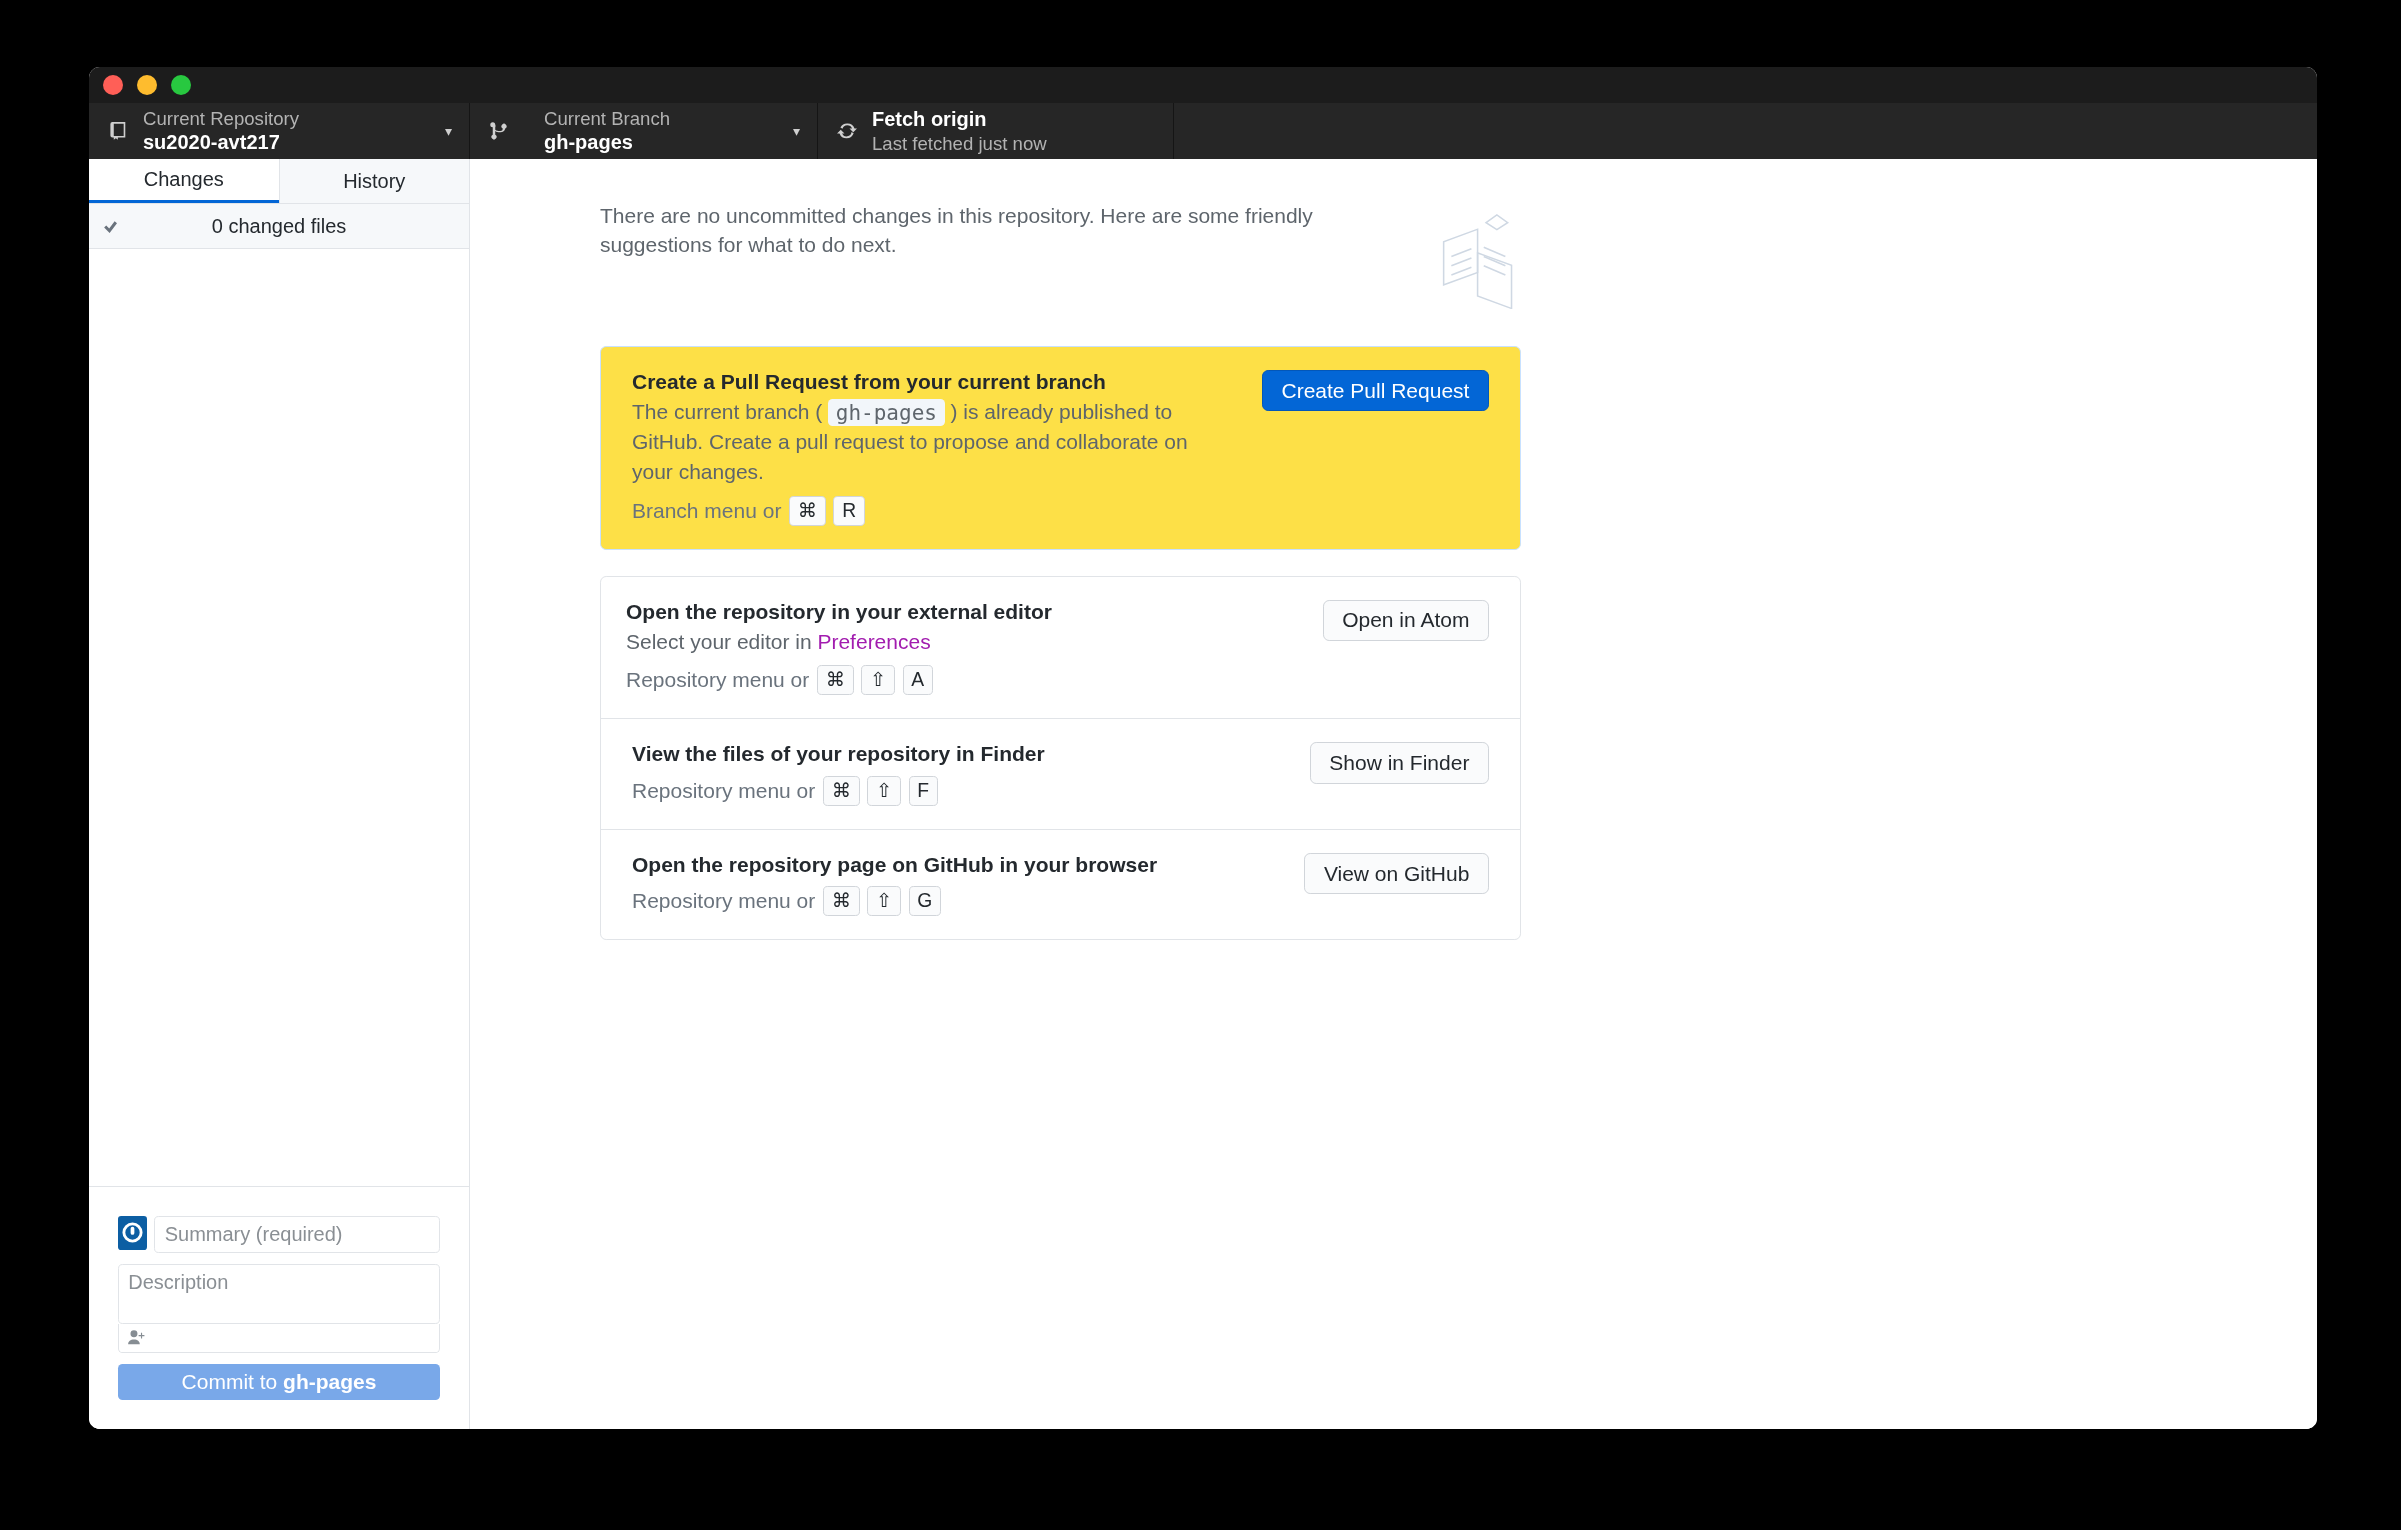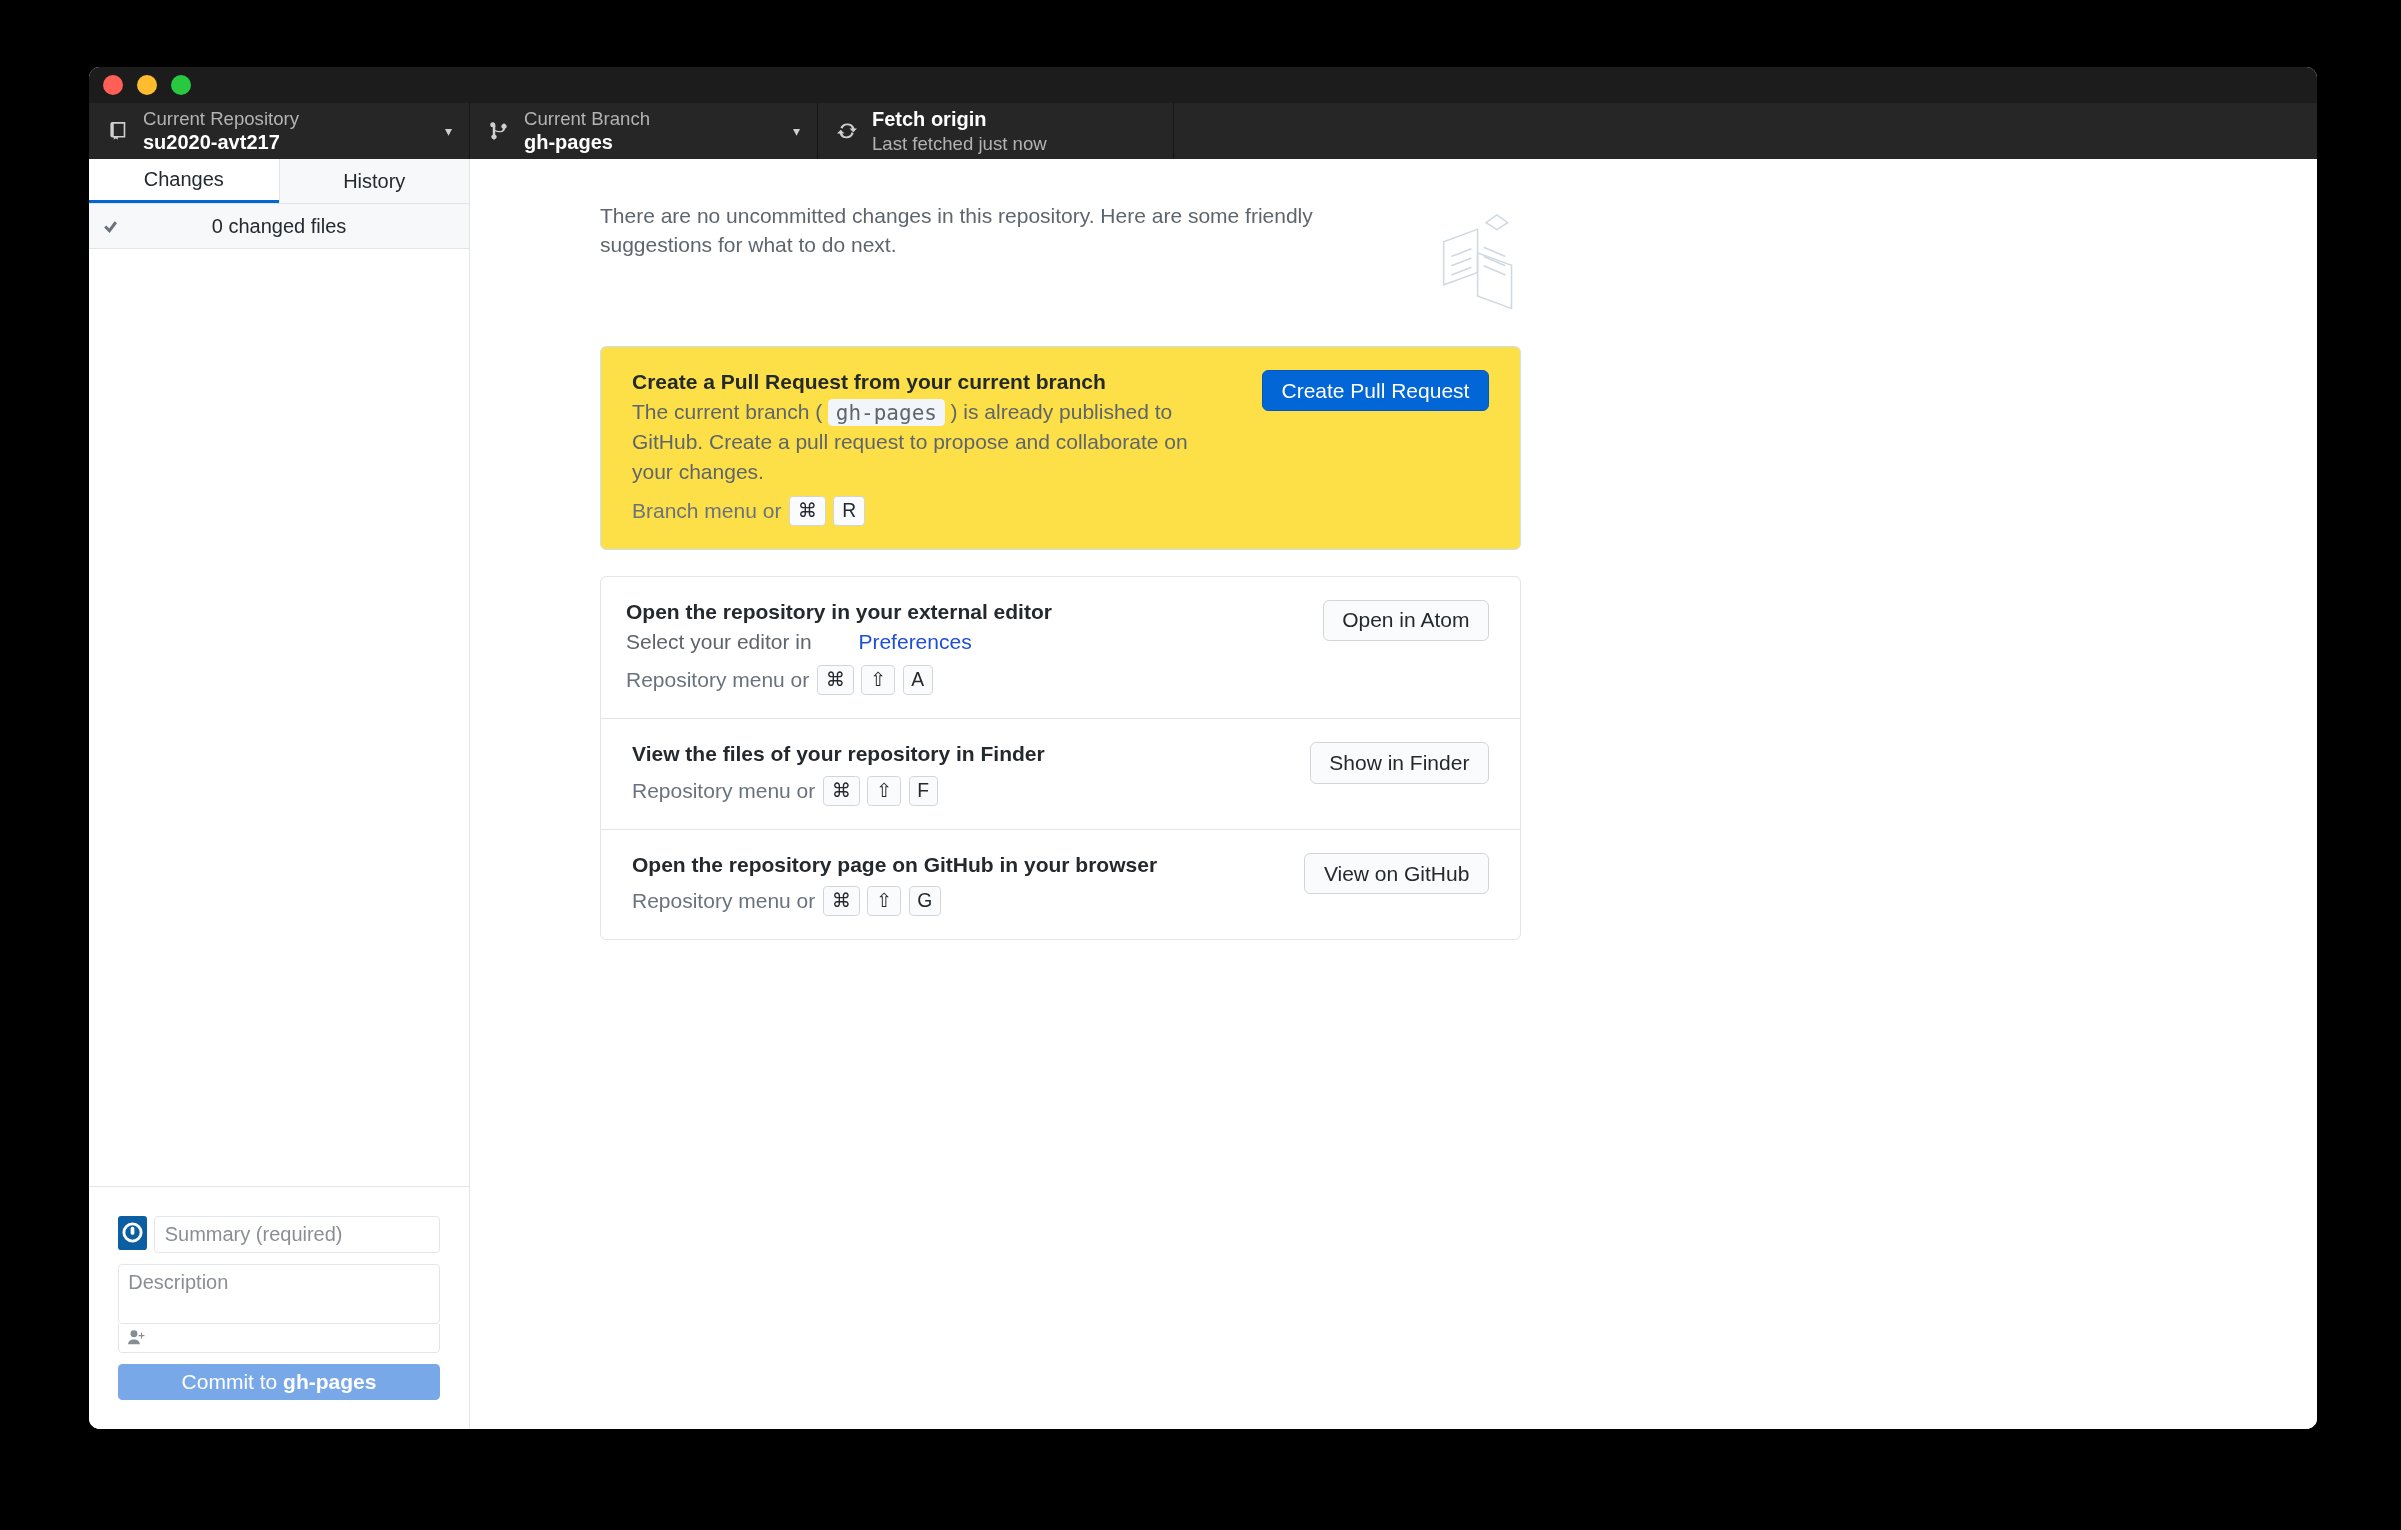--- a/index.html
+++ b/index.html
@@ -32,21 +32,21 @@
     color: #fff;
   }
   .toolbar-item {
     display: flex; align-items: center;
     padding: 0 17px;
     border-right: 0.8px solid #151515;
     position: relative;
     cursor: pointer;
   }
   .toolbar-item.repo { width: 381px; }
-  .toolbar-item.branch { width: 348px; }
+  .toolbar-item.branch { width: 348px; gap: 20px; }
   .toolbar-item.fetch { width: 356px; border-right: 0.8px solid #151515; }
   .toolbar-icon { width: 23px; display: flex; justify-content: center; align-items: center; margin-right: 14px; }
   .toolbar-icon svg { fill: #cfcfcf; }
   .toolbar-text { display: flex; flex-direction: column; line-height: 1.25; }
   .tb-label { font-size: 18.6px; color: #b3b3b3; }
   .tb-value { font-size: 20px; font-weight: 600; color: #fff; }
   .tb-sub   { font-size: 18.6px; color: #b3b3b3; }
   .tb-caret { position: absolute; right: 17px; color: #cfcfcf; font-size: 14px; }
   .body { flex: 1; display: flex; min-height: 0; }
   .sidebar {
@@ -117,21 +117,21 @@
   .card.first { border-radius:6.2px; background:#fde047; border-color:#c8e1ff; margin-bottom:26px; }
   .card-group .card:first-child { border-radius:6.2px 6.2px 0 0;padding-left:25px; }
   .card-group .card:last-child { border-radius:0 0 6.2px 6.2px; }
   .card-body { flex:1; }
   .card-title { font-size:21px; font-weight:600; color:#24292e; margin-bottom:3.1px; }
   .card-desc { font-size:21px; color:#5e656c; line-height:1.4; }
   .card-desc .code {
     font-family: ui-monospace, SFMono-Regular, Menlo, monospace;
     background:#f2f6fa; padding:1.5px 7.7px; border-radius:4.6px;
   }
-  .card-desc a.link { color:#1d4ed8; text-decoration:none;margin-left:41px; }
+  .card-desc a.link { color:#a21caf; text-decoration:none; }
   .hint { font-size:21px; color:#6a737d; margin-top:9.3px; display:flex; align-items:center; gap:7.7px; }
   kbd {
     border:0.8px solid #d1d5da; border-bottom-width:1.9px; border-radius:4.6px;
     padding:0 7.7px; font-size:19.3px; font-family:inherit; background:#fafbfc;
     line-height:1.45; color:#24292e;
   }
   .btn {
     border:0.8px solid #d1d5da; background:#fafbfc; color:#24292e;
     font-size:21px; padding:7.7px 18.6px; border-radius:6.2px; cursor:pointer;
     white-space:nowrap;

